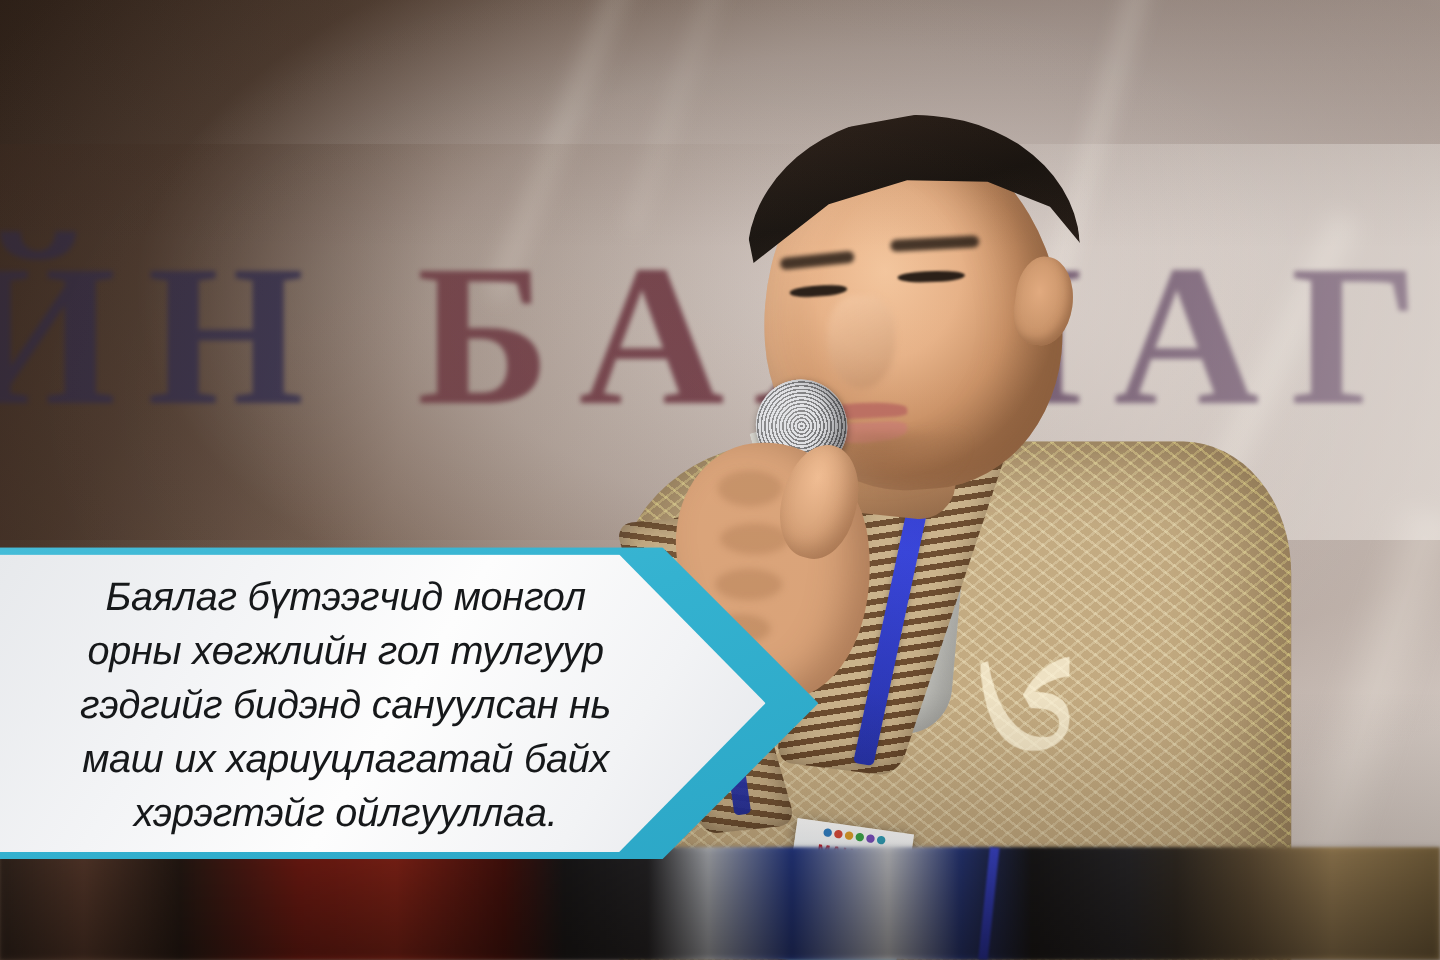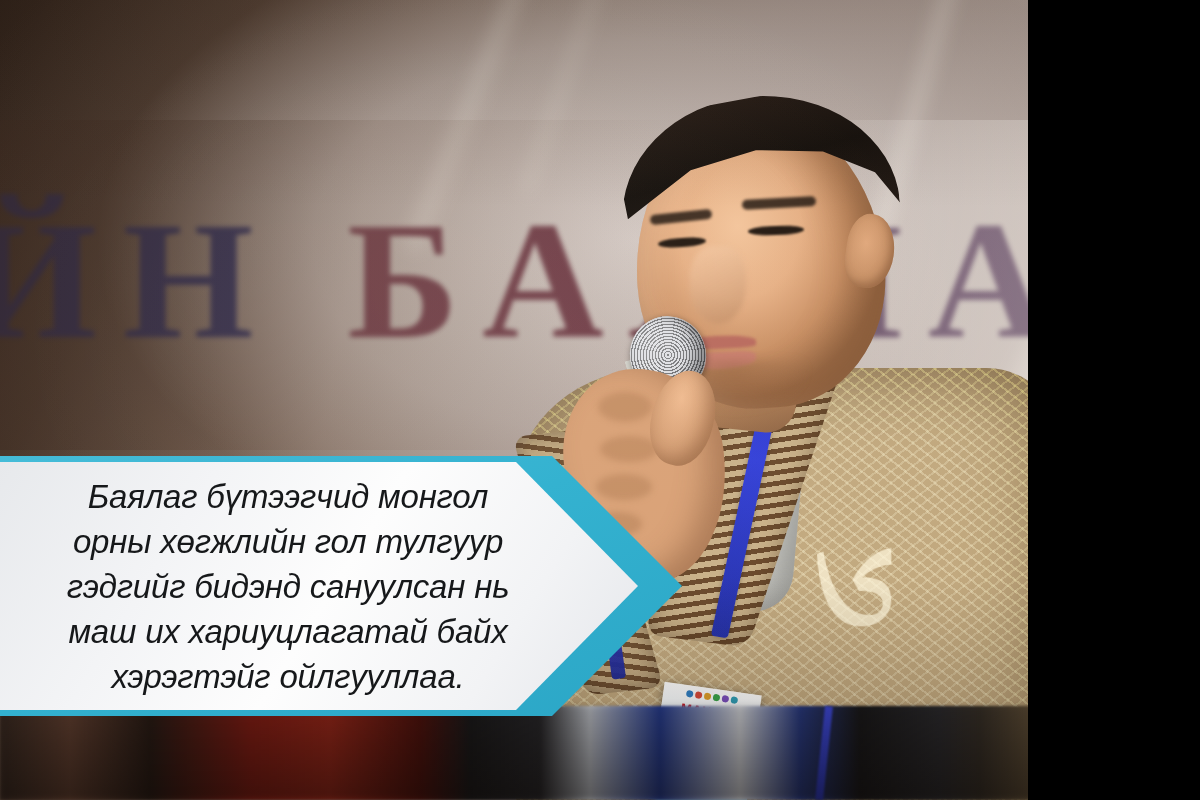--- a/index.html
+++ b/index.html
@@ -3,21 +3,21 @@
 <meta charset="utf-8">
 <title>Quote Card</title>
 <style>
   html, body {
     margin: 0;
     padding: 0;
     background: #000;
   }
   #stage {
     position: relative;
-    width: 1028px;
+    width: 1200px;
     height: 800px;
     overflow: hidden;
     font-family: "Liberation Sans", "DejaVu Sans", sans-serif;
     background: #4a3a30;
   }
 
   
   .photo {
     position: absolute;
     inset: 0;

